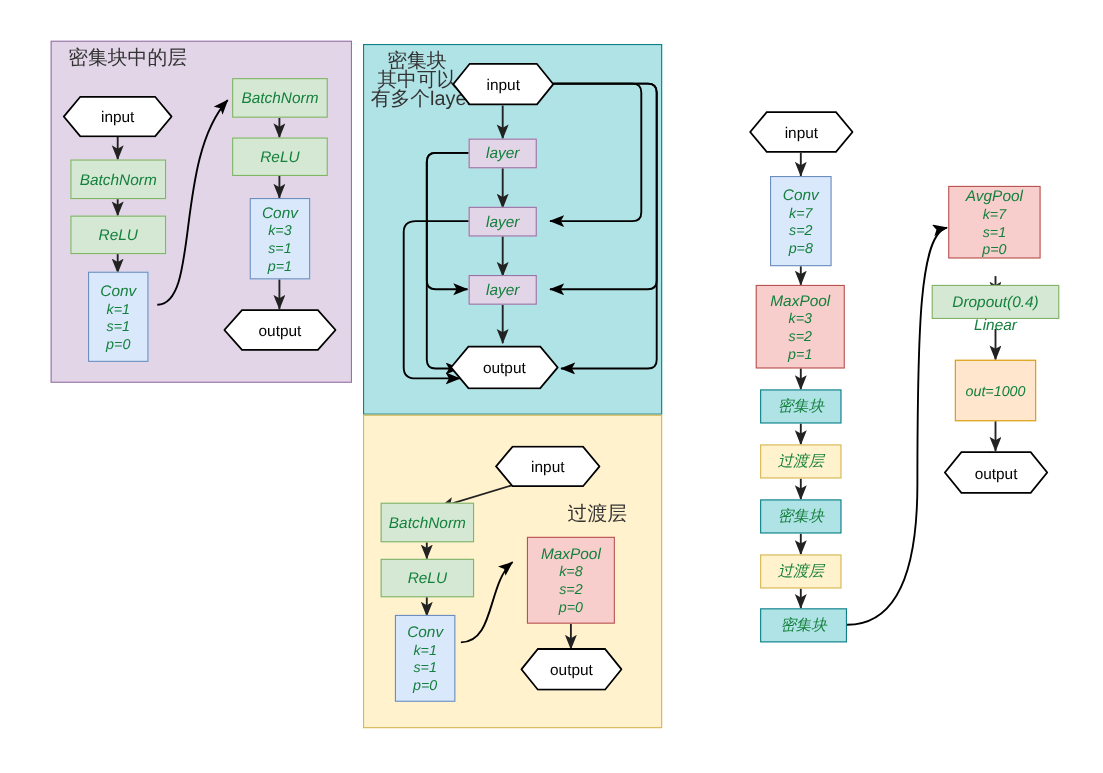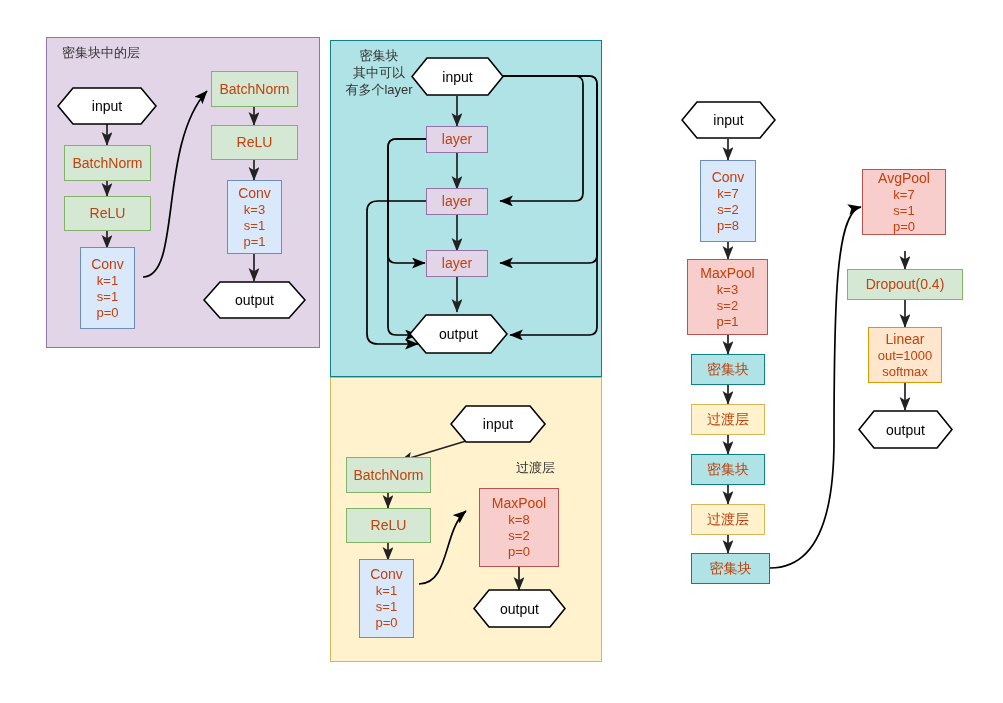--- a/index.html
+++ b/index.html
@@ -10,36 +10,36 @@
   }
   #canvas{position:absolute;inset:0;width:1003px;height:703px;}
   svg.layer{position:absolute;left:0;top:0;width:1003px;height:703px;overflow:visible;}
   svg.layer.edges{pointer-events:none;}
 
   .panel{position:absolute;box-sizing:border-box;}
   .panel-purple{background:#e1d5e7;border:1px solid #9673a6;}
   .panel-teal{background:#b0e3e6;border:1px solid #0e8088;}
   .panel-yellow{background:#fff2cc;border:1px solid #d6b656;}
 
-  .panel-label{position:absolute;font-size:13px;line-height:17px;color:#333333;white-space:pre;}
+  .panel-label{position:absolute;font-size:18px;line-height:17px;color:#333333;white-space:pre;}
   .panel-label.center{text-align:center;}
 
   .node{position:absolute;box-sizing:border-box;display:flex;flex-direction:column;
         align-items:center;justify-content:center;text-align:center;
-        font-size:14px;line-height:17px;color:#c2410c;}
+        font-size:14px;line-height:17px;color:#15803d;font-style:italic;}
   .node .ttl{}
   .node .sub{font-size:13px;line-height:16px;}
 
   .n-green{background:#d5e8d4;border:1px solid #82b366;}
   .n-blue{background:#dae8fc;border:1px solid #6c8ebf;}
   .n-red{background:#f8cecc;border:1px solid #b85450;}
   .n-purple{background:#e1d5e7;border:1px solid #9673a6;}
   .n-teal{background:#b0e3e6;border:1px solid #0e8088;}
   .n-yellow{background:#fff2cc;border:1px solid #d6b656;}
-  .n-orange{background:#ffe6cc;border:1px solid #d79b00;}
+  .n-orange{background:#ffe6cc;border:1px solid #d79b00;gap:44px;}
 
   .hexwrap{position:absolute;}
   .hexwrap svg{display:block;}
   .hexwrap .hexlabel{position:absolute;left:0;top:0;width:100%;height:100%;
        display:flex;align-items:center;justify-content:center;
        font-size:14px;color:#000000;}
 </style>
 </head>
 <body>
 
@@ -280,21 +280,21 @@
     <span class="ttl">密集块</span>
   </div>
 
   <div class="node n-red" style="left:862px;top:169px;width:84px;height:66px;">
     <span class="ttl">AvgPool</span>
     <span class="sub">k=7</span>
     <span class="sub">s=1</span>
     <span class="sub">p=0</span>
   </div>
 
-  <div class="node n-green" style="left:847px;top:269px;width:116px;height:31px;">
+  <div class="node n-green" style="left:847px;top:259px;width:116px;height:31px;">
     <span class="ttl">Dropout(0.4)</span>
   </div>
 
   <div class="node n-orange" style="left:868px;top:327px;width:74px;height:56px;">
     <span class="ttl">Linear</span>
     <span class="sub">out=1000</span>
     <span class="sub">softmax</span>
   </div>
 
   <div class="hexwrap" style="left:858px;top:410px;width:95px;height:39px;">

